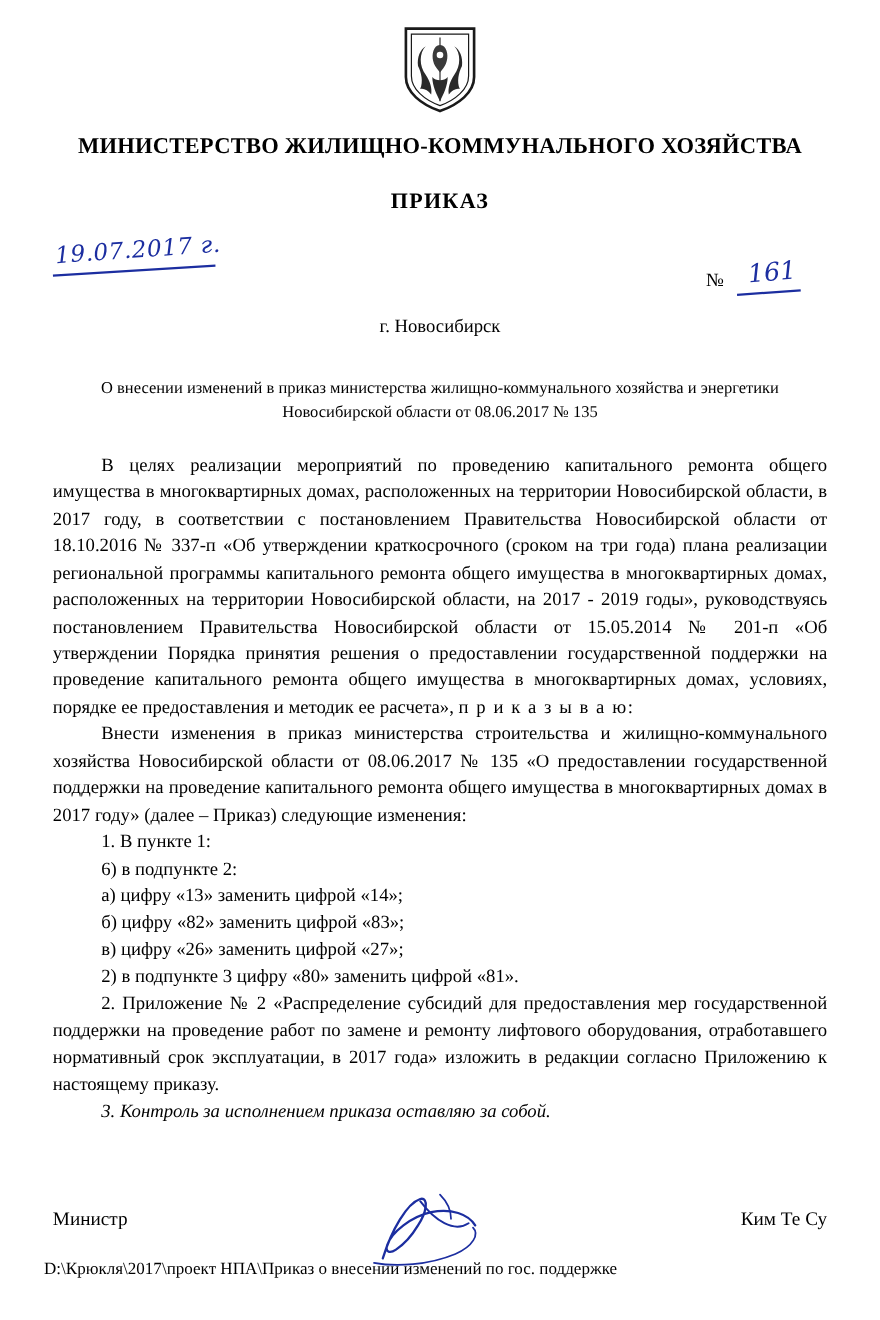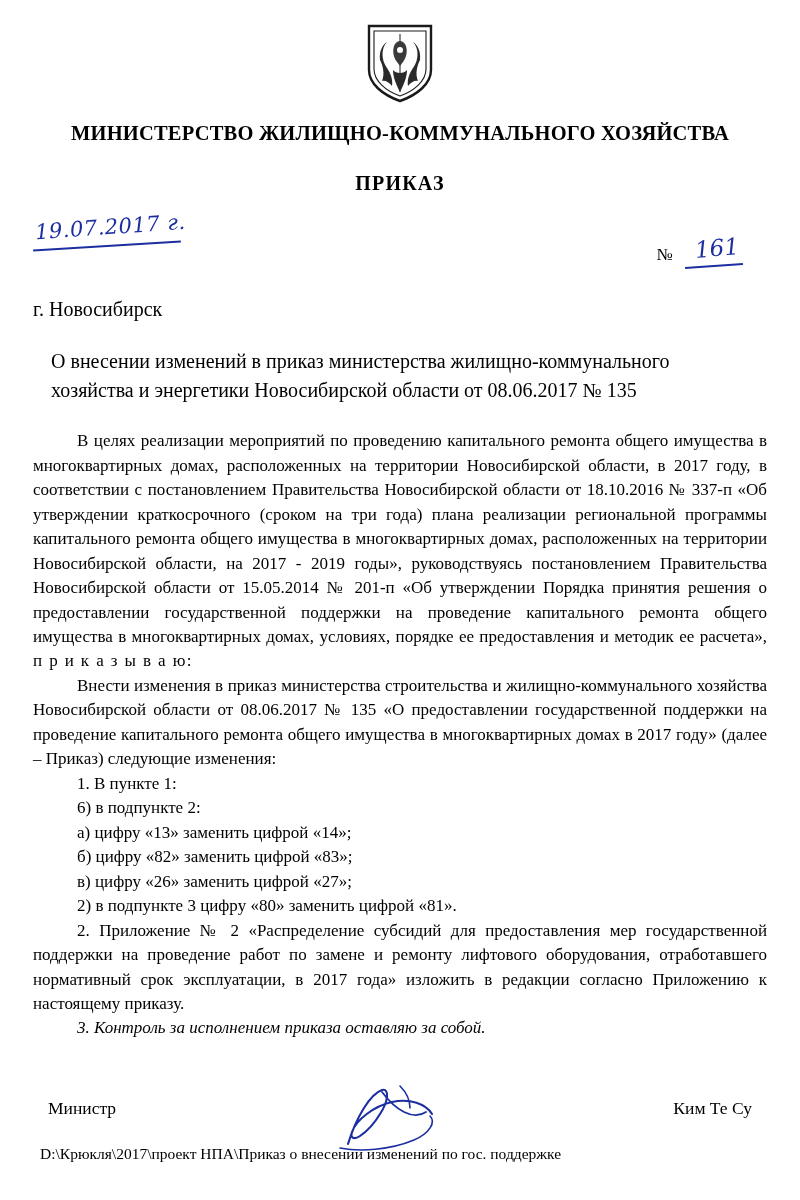--- a/index.html
+++ b/index.html
@@ -13,21 +13,21 @@
     font-family: "Liberation Serif", serif;
     color: #000000;
     position: relative;
     overflow: hidden;
   }
   .page {
     position: relative;
     width: 800px;
     height: 1200px;
     box-sizing: border-box;
-    padding: 0 33px;
+    padding: 0 48px;
   }
 
   
   .emblem-wrap {
     padding-top: 22px;
     display: flex;
     justify-content: center;
   }
   .emblem {
     width: 70px;
@@ -98,27 +98,29 @@
     position: absolute;
     right: 24px;
     top: 56px;
     width: 58px;
     height: 2px;
     background: #1c2ea0;
     transform: rotate(-4deg);
   }
 
   .city {
-    font-size: 20px;
-    margin-top: 17px;
+    text-align: center;
+    font-size: 17px;
+    margin-top: 6px;
   }
 
   .subject {
-    margin-top: 26px;
-    font-size: 20px;
+    margin-top: 36px;
+    text-align: center;
+    font-size: 15px;
     line-height: 1.45;
     padding: 0 18px;
   }
 
   
   .body-text {
     margin-top: 24px;
     font-size: 17px;
     line-height: 1.44;
   }

